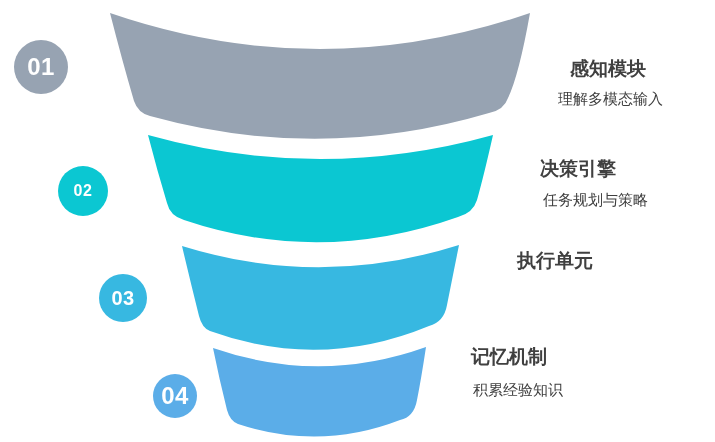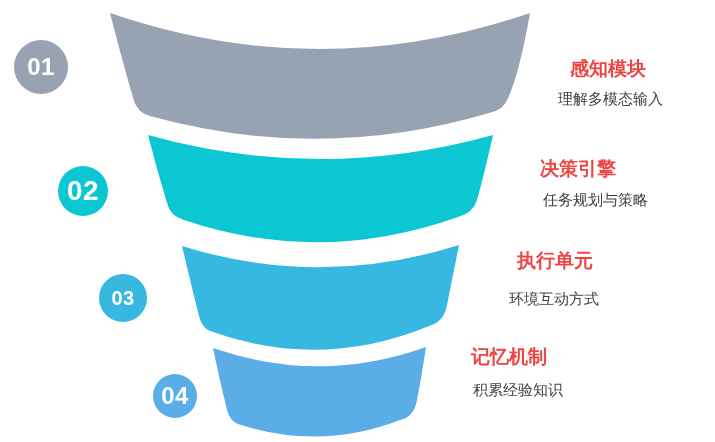--- a/index.html
+++ b/index.html
@@ -30,29 +30,29 @@
     border-radius: 50%;
     color: #ffffff;
     font-weight: 700;
     display: flex;
     align-items: center;
     justify-content: center;
     letter-spacing: 0.5px;
     user-select: none;
   }
   .badge.b1 { left: 14px;  top: 40px;  width: 54px; height: 54px; font-size: 24px; }
-  .badge.b2 { left: 58px;  top: 166px; width: 50px; height: 50px; font-size: 28px; text-align: right; }
+  .badge.b2 { left: 58px;  top: 166px; width: 50px; height: 50px; font-size: 16px; text-align: right; }
   .badge.b3 { left: 99px;  top: 274px; width: 48px; height: 48px; font-size: 20px; }
   .badge.b4 { left: 153px; top: 374px; width: 44px; height: 44px; font-size: 24px; }
   
   .label-title {
     position: absolute;
     font-size: 19px;
     font-weight: 700;
-    color: #ef4444;
+    color: #404040;
     white-space: nowrap;
     line-height: 1.15;
   }
   .label-subtitle {
     position: absolute;
     font-size: 15px;
     font-weight: 400;
     color: #3E3E3E;
     white-space: nowrap;
     line-height: 1.2;
@@ -107,18 +107,17 @@
   <div class="badge b3" style="background-color: rgb(55, 184, 225);">03</div>
   <div class="badge b4" style="background-color: rgb(91, 173, 232);">04</div>
 
   <div class="label-title t1">感知模块</div>
   <div class="label-subtitle s1">理解多模态输入</div>
 
   <div class="label-title t2">决策引擎</div>
   <div class="label-subtitle s2">任务规划与策略</div>
 
   <div class="label-title t3">执行单元</div>
-  <div class="label-subtitle s3">环境互动方式</div>
 
   <div class="label-title t4">记忆机制</div>
   <div class="label-subtitle s4">积累经验知识</div>
 
 </div>
 
 </body></html>

